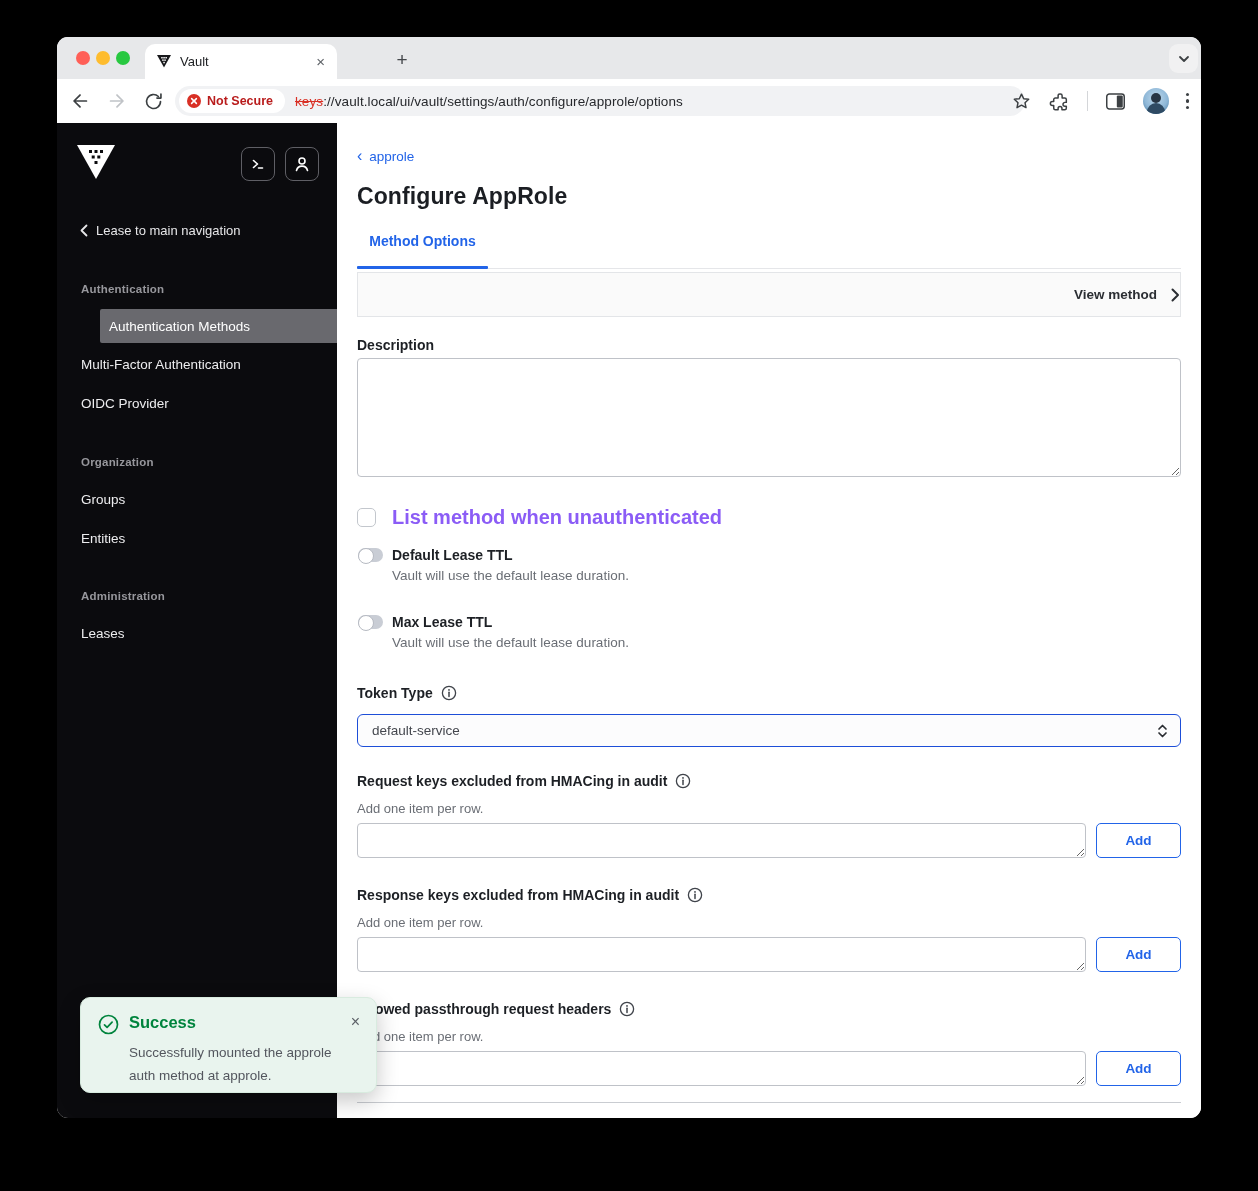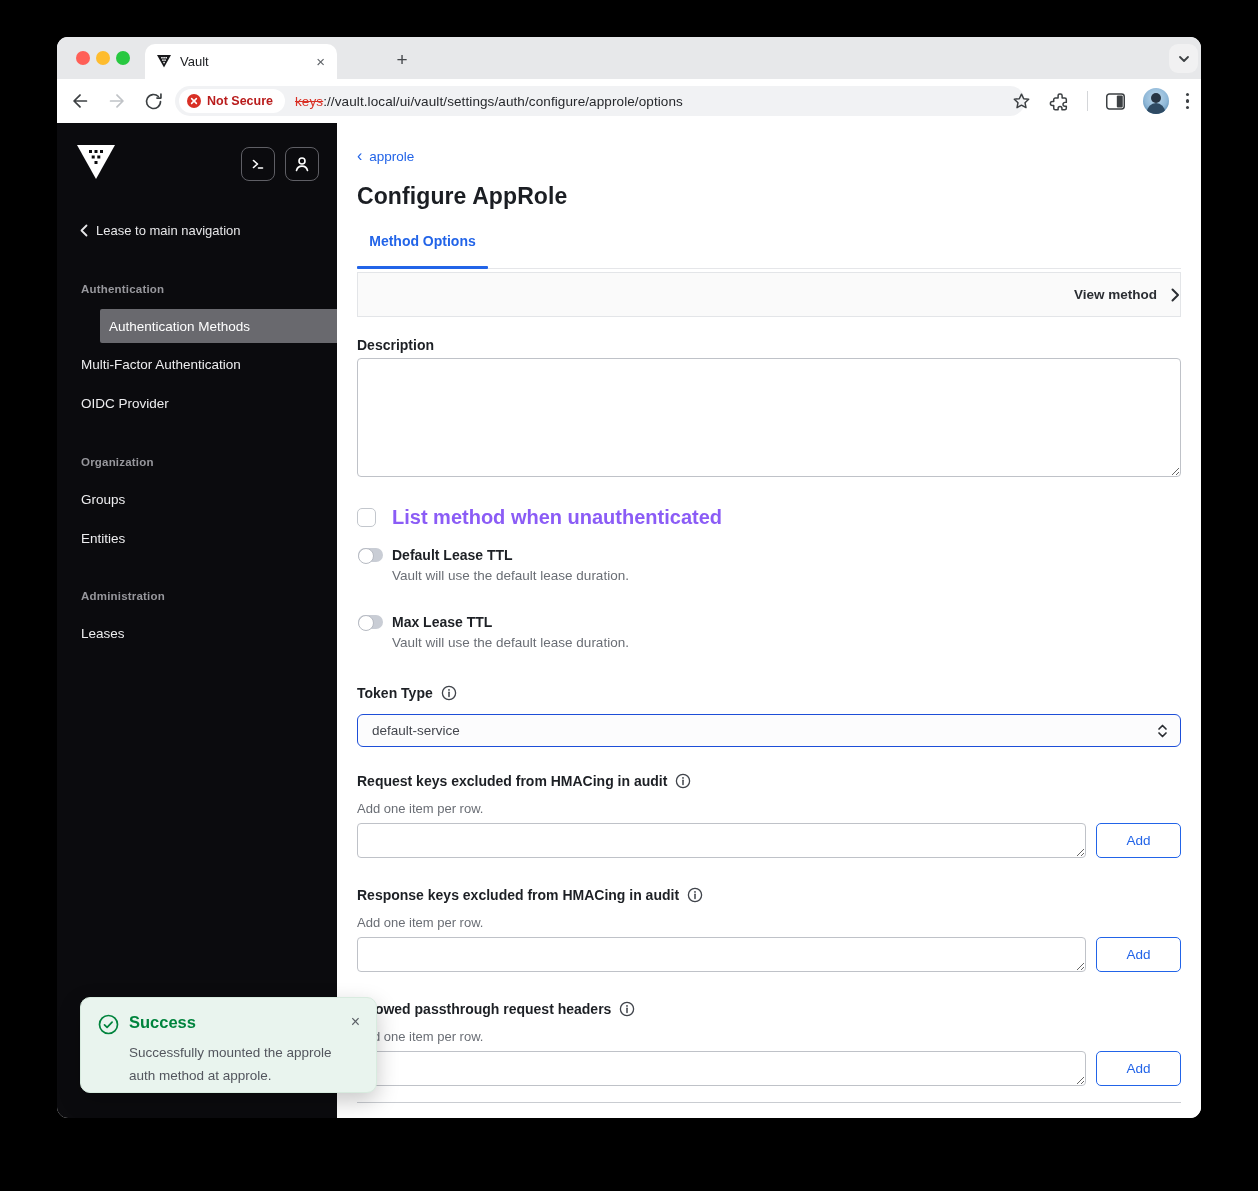--- a/index.html
+++ b/index.html
@@ -60,21 +60,21 @@
   .checkbox { width:19px; height:19px; border:1.5px solid #c3c7cd; border-radius:5px; background:#fff; }
   .checkrow b { font-size:20px; font-weight:700; color:#8b5cf6; }
   .toggle { position:absolute; left:21px; width:25px; height:14px; border-radius:8px; background:#c9cdd5; }
   .toggle::before { content:""; position:absolute; left:0; top:0; width:14px; height:14px; border-radius:50%; background:#fff; border:1px solid #b6bac2; }
   .t-label { position:absolute; left:55px; font-size:14px; font-weight:700; color:#1d2025; }
   .t-help { position:absolute; left:55px; font-size:13.5px; color:#6a6e75; }
   .select { position:absolute; left:20px; top:591px; width:824px; height:33px; background:#fcfcfd; border:1px solid #1d4ed8; border-radius:6px; display:flex; align-items:center; padding:0 12px 0 14px; }
   .select span { flex:1; font-size:13.5px; color:#44474e; }
   .helper { position:absolute; left:20px; font-size:13px; color:#6a6e75; }
   .ta-list { width:729px; height:35px; }
-  .add-btn { position:absolute; left:759px; width:85px; height:35px; background:#fff; border:1.5px solid #2264e8; border-radius:5px; color:#2264e8; font-size:13.5px; font-weight:400; display:flex; align-items:center; justify-content:center; }
+  .add-btn { position:absolute; left:759px; width:85px; height:35px; background:#fff; border:1.5px solid #2264e8; border-radius:5px; color:#2264e8; font-size:13.5px; font-weight:700; display:flex; align-items:center; justify-content:center; }
   .divider { position:absolute; left:20px; top:979px; width:824px; border-top:1px solid #c9ccd1; }
 
   
   .toast { position:absolute; left:80px; top:997px; width:297px; min-height:96px; background:#e9f4ee; border:1px solid #d8ebdf; border-radius:10px; box-shadow:0 8px 22px rgba(0,0,0,.22); padding:18px 18px 16px 17px; }
   .toast-title { position:absolute; left:48px; top:15px; font-size:16.5px; font-weight:700; color:#00843d; }
   .toast-close { position:absolute; right:16px; top:16px; font-size:16px; color:#5c6067; line-height:1; }
   .toast-msg { position:absolute; left:48px; top:44px; width:215px; font-size:13.5px; line-height:1.7; color:#53565e; }
   svg { display:block; }
 </style>
 </head>

